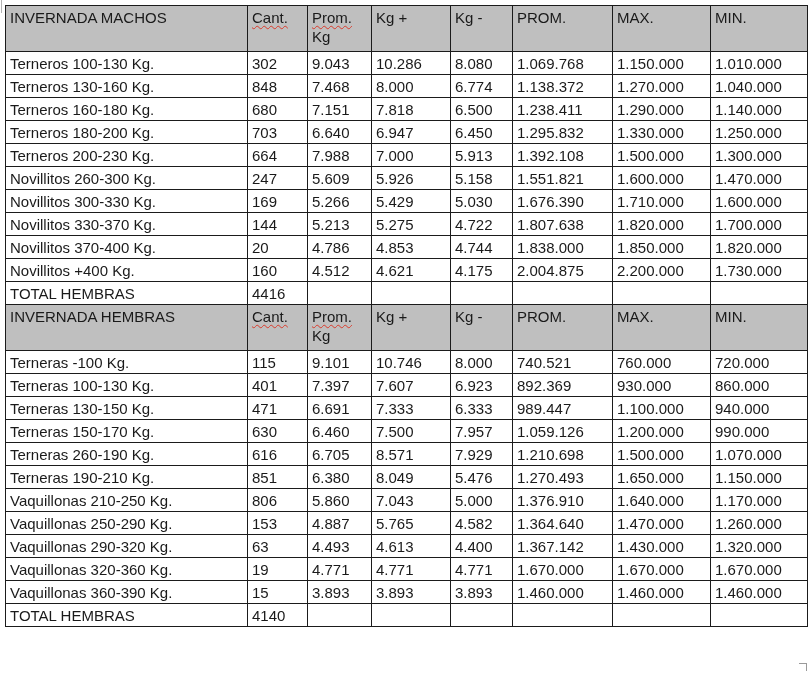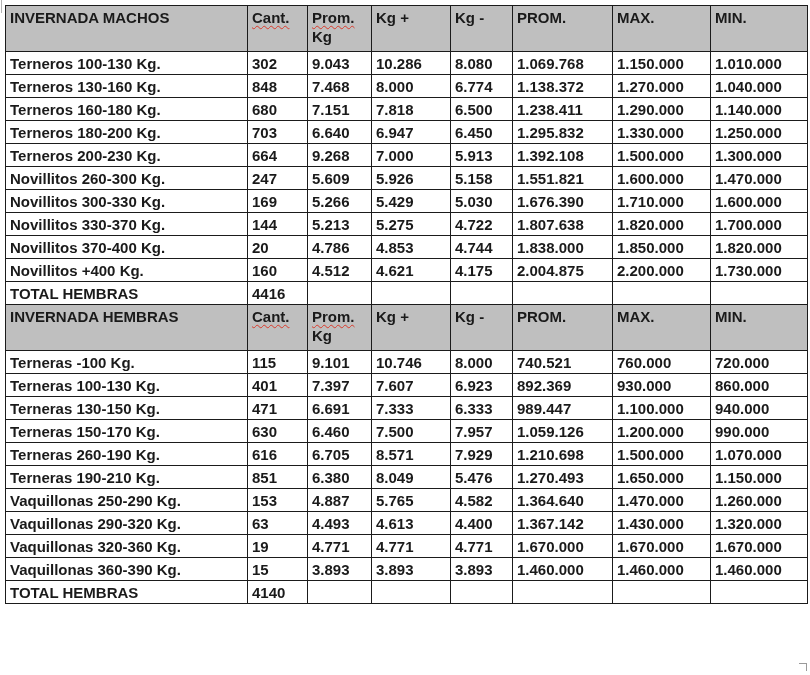--- a/index.html
+++ b/index.html
@@ -15,21 +15,21 @@
   }
   .doc-artifact-topleft{
     position:absolute;left:1px;top:0;width:1px;height:13px;background:#b3b3b3;
   }
   .doc-artifact-handle{
     position:absolute;right:3px;bottom:4px;width:7px;height:7px;
     border-top:1px solid #9a9a9a;border-right:1px solid #9a9a9a;
   }
   table.livestock{
     position:absolute;left:5px;top:5px;
-    width:802px;table-layout:fixed;border-collapse:collapse;font-weight:bold;
+    width:802px;table-layout:fixed;border-collapse:collapse;
   }
   table.livestock td{
     border:1.4px solid var(--border);
     padding:0 4px;
     font-size:15px;
     line-height:21px;
     vertical-align:middle;
     overflow:hidden;white-space:nowrap;
     height:22px;
   }
@@ -118,21 +118,21 @@
     <td>6.947</td>
     <td>6.450</td>
     <td>1.295.832</td>
     <td>1.330.000</td>
     <td>1.250.000</td>
   </tr>
 
   <tr>
     <td>Terneros 200-230 Kg.</td>
     <td>664</td>
-    <td>9.268</td>
+    <td>7.988</td>
     <td>7.000</td>
     <td>5.913</td>
     <td>1.392.108</td>
     <td>1.500.000</td>
     <td>1.300.000</td>
   </tr>
 
 
   <tr>
     <td>Novillitos 260-300 Kg.</td>
@@ -270,20 +270,30 @@
     <td>Terneras 190-210 Kg.</td>
     <td>851</td>
     <td>6.380</td>
     <td>8.049</td>
     <td>5.476</td>
     <td>1.270.493</td>
     <td>1.650.000</td>
     <td>1.150.000</td>
   </tr>
 
+  <tr>
+    <td>Vaquillonas 210-250 Kg.</td>
+    <td>806</td>
+    <td>5.860</td>
+    <td>7.043</td>
+    <td>5.000</td>
+    <td>1.376.910</td>
+    <td>1.640.000</td>
+    <td>1.170.000</td>
+  </tr>
 
   <tr>
     <td>Vaquillonas 250-290 Kg.</td>
     <td>153</td>
     <td>4.887</td>
     <td>5.765</td>
     <td>4.582</td>
     <td>1.364.640</td>
     <td>1.470.000</td>
     <td>1.260.000</td>

